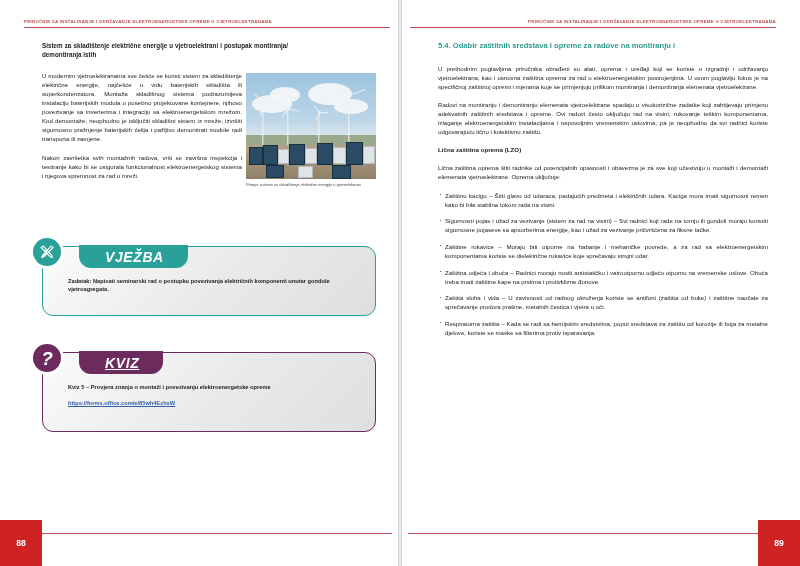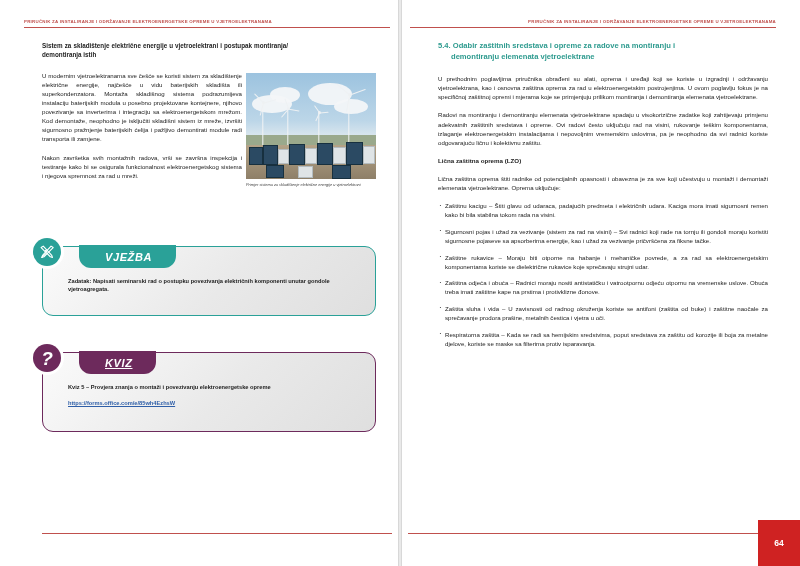--- a/index.html
+++ b/index.html
@@ -215,21 +215,21 @@
     left: 36px;
     top: -1.6px;
     height: 23px;
     padding: 0 24px 0 26px;
     border-radius: 0 0 12px 12px;
     display: flex;
     align-items: center;
     color: #ffffff;
     font-style: italic;
     font-weight: bold;
-    font-size: 11px;
+    font-size: 14px;
     letter-spacing: 0.6px;
   }
   .callout.teal .ribbon { background: #2aa198; }
   .callout.plum .ribbon { background: #6d2a5c; text-decoration: underline; }
   .badge {
     position: absolute;
     left: -13px;
     top: -12px;
     width: 34px;
     height: 34px;
@@ -387,49 +387,49 @@
       </div>
       <div class="ribbon">KVIZ</div>
       <div class="callout-body">
         <span>Kviz 5 – Provjera znanja o montaži i povezivanju elektroenergetske opreme</span>
         <br>
         <a class="quiz-link" href="#">https://forms.office.com/e/85wh4EzhsW</a>
       </div>
     </div>
 
     <div class="foot-rule"></div>
+    <div class="folio">88</div>
   </div>
 
   <div class="page page-right">
 
     <div class="runhead">PRIRUČNIK ZA INSTALIRANJE I ODRŽAVANJE ELEKTROENERGETSKE OPREME U VJETROELEKTRANAMA</div>
     <div class="runrule"></div>
 
     <div class="colr">
       <div class="sec-title">
         <span>5.4.</span>
         <span>Odabir zaštitnih sredstava i opreme za radove na montiranju i</span>
-        <span class="ind">demontiranju elemenata vjetroelektrane</span>
       </div>
 
       <p>U prethodnim poglavljima priručnika obrađeni su alati, oprema i uređaji koji se koriste u izgradnji i održavanju vjetroelektrana, kao i osnovna zaštitna oprema za rad u elektroenergetskim postrojenjima. U ovom poglavlju fokus je na specifičnoj zaštitnoj opremi i mjerama koje se primjenjuju prilikom montiranja i demontiranja elemenata vjetroelektrane.</p>
       <p>Radovi na montiranju i demontiranju elemenata vjetroelektrane spadaju u visokorizične zadatke koji zahtijevaju primjenu adekvatnih zaštitnih sredstava i opreme. Ovi radovi često uključuju rad na visini, rukovanje teškim komponentama, izlaganje elektroenergetskim instalacijama i nepovoljnim vremenskim uslovima, pa je neophodno da svi radnici koriste odgovarajuću ličnu i kolektivnu zaštitu.</p>
 
       <div class="sub-bold">Lična zaštitna oprema (LZO)</div>
 
       <p>Lična zaštitna oprema štiti radnike od potencijalnih opasnosti i obavezna je za sve koji učestvuju u montaži i demontaži elemenata vjetroelektrane. Oprema uključuje:</p>
 
       <ul class="bullets">
         <li>Zaštitnu kacigu – Štiti glavu od udaraca, padajućih predmeta i električnih udara. Kaciga mora imati sigurnosni remen kako bi bila stabilna tokom rada na visini.</li>
         <li>Sigurnosni pojas i užad za vezivanje (sistem za rad na visini) – Svi radnici koji rade na tornju ili gondoli moraju koristiti sigurnosne pojaseve sa apsorberima energije, kao i užad za vezivanje pričvršćena za fiksne tačke.</li>
         <li>Zaštitne rukavice – Moraju biti otporne na habanje i mehaničke povrede, a za rad sa elektroenergetskim komponentama koriste se dielektrične rukavice koje sprečavaju strujni udar.</li>
         <li>Zaštitna odjeća i obuća – Radnici moraju nositi antistatičku i vatrootpornu odjeću otpornu na vremenske uslove. Obuća treba imati zaštitne kape na prstima i protivklizne đonove.</li>
         <li>Zaštita sluha i vida – U zavisnosti od radnog okruženja koriste se antifoni (zaštita od buke) i zaštitne naočale za sprečavanje prodora prašine, metalnih čestica i vjetra u oči.</li>
         <li>Respiratorna zaštita – Kada se radi sa hemijskim sredstvima, poput sredstava za zaštitu od korozije ili boja za metalne djelove, koriste se maske sa filterima protiv isparavanja.</li>
       </ul>
     </div>
 
     <div class="foot-rule"></div>
-    <div class="folio">64</div>
+    <div class="folio">89</div>
   </div>
 
   <div class="gutter"></div>
 </div>
 
 </body></html>

